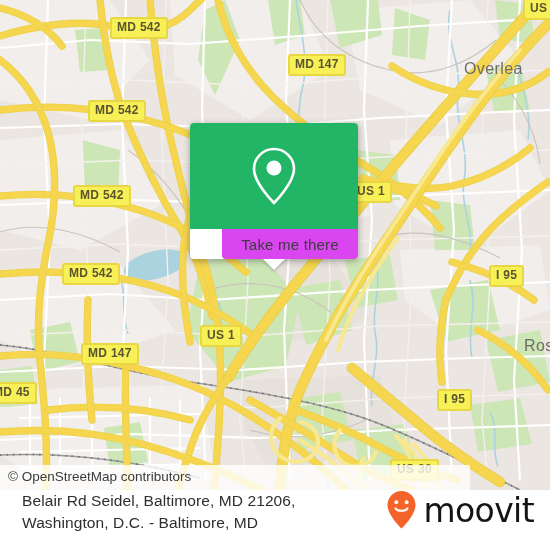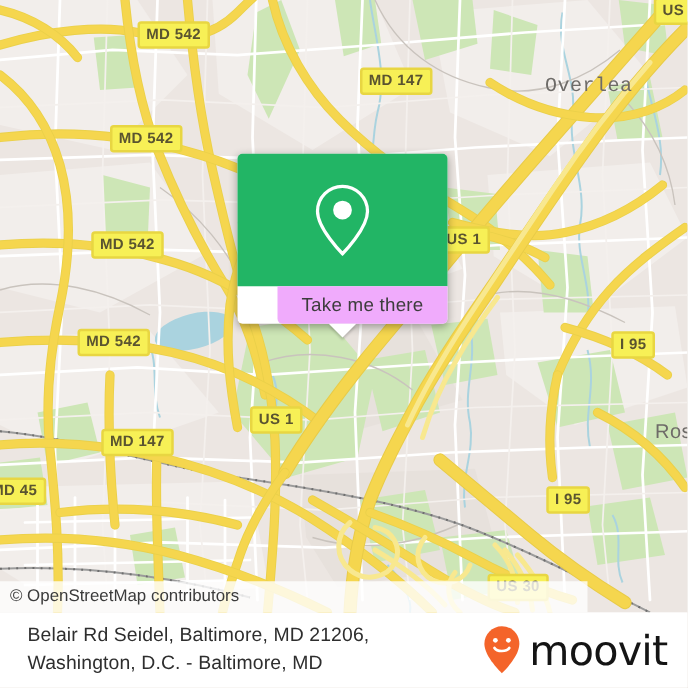--- a/index.html
+++ b/index.html
@@ -70,21 +70,21 @@
     z-index:40;
   }
   .card-head{
     height:106px;
     background:#22b565;
     border-radius:4px 4px 0 0;
     display:flex;align-items:center;justify-content:center;
   }
   .card-foot{
     height:30px;
-    background:#f0abfc;
+    background:#d946ef;
     border-radius:0 0 4px 4px;
     display:flex;align-items:center;justify-content:center;margin-left:32px;
   }
   .card-foot span{
     color:#3c3c3c;
     font-size:15px;
     letter-spacing:0.2px;
   }
   .card-tail{
     position:absolute;
@@ -94,21 +94,21 @@
     border-right:11px solid transparent;
     border-top:11px solid #ffffff;
     filter:drop-shadow(0 2px 1px rgba(0,0,0,0.18));
   }
 
   
   .footer{
     position:absolute;left:0;top:490px;
     width:550px;height:60px;
     background:#ffffff;
-    display:flex;align-items:center;
+    display:flex;align-items:flex-start;
     box-sizing:border-box;
     padding:0 10px 0 22px;
   }
   .footer-title{
     flex:1;
     color:#2e2e2e;
     font-size:15.5px;
     line-height:22px;
     letter-spacing:0.1px;
     padding-right:10px;
@@ -373,21 +373,21 @@
     <div class="shield" style="left:73px;top:185px;">MD 542</div>
     <div class="shield" style="left:350px;top:181px;">US 1</div>
     <div class="shield" style="left:62px;top:263px;">MD 542</div>
     <div class="shield" style="left:489px;top:265px;">I 95</div>
     <div class="shield" style="left:200px;top:325px;">US 1</div>
     <div class="shield" style="left:81px;top:343px;">MD 147</div>
     <div class="shield" style="left:437px;top:389px;">I 95</div>
     <div class="shield" style="left:-14px;top:382px;">MD 45</div>
     <div class="shield" style="left:390px;top:459px;">US 30</div>
 
-    <div class="place" style="left:436px;top:60px;font-family:Liberation Mono, monospace;">Overlea</div>
+    <div class="place" style="left:464px;top:60px;">Overlea</div>
     <div class="place" style="left:524px;top:337px;">Rose</div>
 
     <div class="attrib">© OpenStreetMap contributors</div>
   </div>
 
   <div class="card">
     <div class="card-head">
       <svg width="52" height="62" viewBox="0 0 52 62">
         <path d="M26 4 C15 4 6 13 6 24 C6 38 26 58 26 58 C26 58 46 38 46 24 C46 13 37 4 26 4 Z" fill="none" stroke="#ffffff" stroke-width="2.6"></path>
         <circle cx="26" cy="23" r="7.5" fill="#ffffff"></circle>

